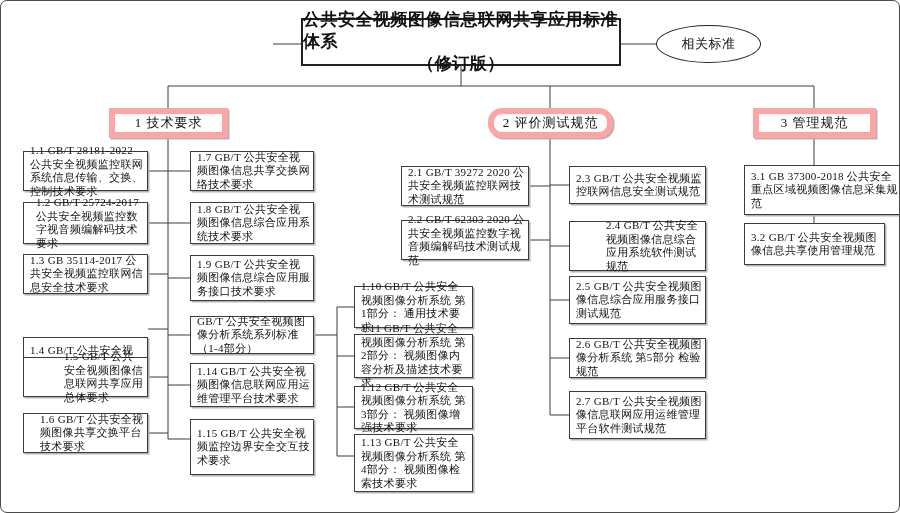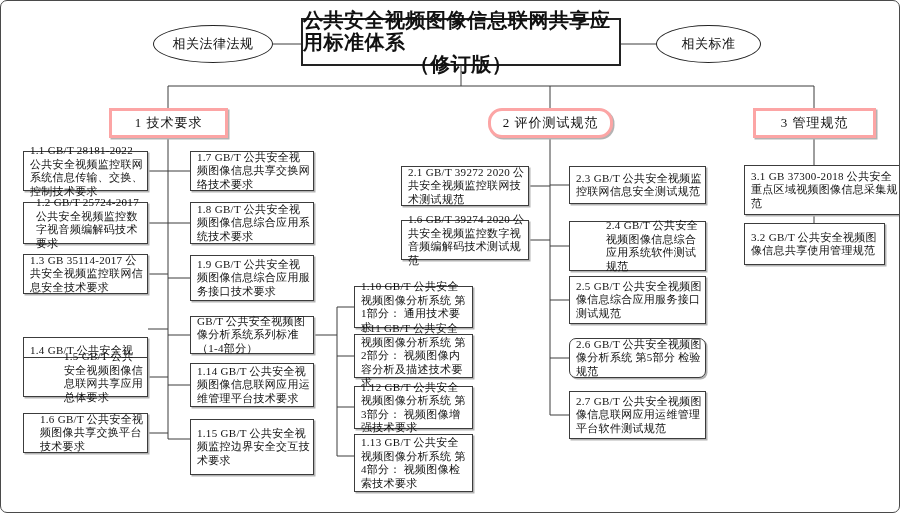--- a/index.html
+++ b/index.html
@@ -9,35 +9,35 @@
     font-family:"Liberation Serif","DejaVu Serif",serif; color:#111;
   }
   .wires{position:absolute; left:0; top:0; width:900px; height:513px;}
   .node{
     position:absolute; background:#fff; border:1px solid #3c3c3c;
     box-shadow:1.5px 1.5px 0 #b3b3b3; box-sizing:border-box;
     font-size:11px; line-height:13.5px; letter-spacing:0.3px;
     padding:2px 3px 2px 6px; display:flex; align-items:center; text-align:left;
   }
   .hub{
-    position:absolute; background:#fff; border:3px solid #fca5a5;
+    position:absolute; background:#fff; border:6px solid #fca5a5;
     box-shadow:1.5px 1.5px 0 #b3b3b3; box-sizing:border-box;
     font-size:13px; display:flex; align-items:center; justify-content:center;
     letter-spacing:1px;
   }
   .ellipse{
     position:absolute; background:#fff; border:1px solid #222; border-radius:50%;
     box-sizing:border-box; font-size:13px; display:flex; align-items:center;
     justify-content:center; letter-spacing:0.5px;
   }
   .title-box{
     position:absolute; left:300px; top:17px; width:320px; height:48px;
     background:#fff; border:2px solid #222; box-sizing:border-box;
     display:flex; flex-direction:column; align-items:center; justify-content:center;
-    font-size:20px; line-height:22px; font-weight:bold; letter-spacing:0.5px;
+    font-size:17px; line-height:22px; font-weight:bold; letter-spacing:0.5px;
   }
 </style>
 </head>
 <body>
 
 <div class="canvas">
 
   <svg class="wires" viewBox="0 0 900 513">
     <g fill="none" stroke="#3c3c3c" stroke-width="1">
 
@@ -50,21 +50,20 @@
       <path d="M313 334 H336 M336 306 V455 M336 306 H353 M336 355 H353 M336 406 H353 M336 455 H353"></path>
 
       <path d="M549 137 V414"></path>
       <path d="M528 185 H549 M528 239 H549"></path>
       <path d="M549 184 H568 M549 245 H568 M549 299 H568 M549 357 H568 M549 414 H568"></path>
 
       <path d="M813 137 V164 M813 214 V222"></path>
     </g>
   </svg>
 
-  <div class="ellipse" style="left:152px;top:24px;width:120px;height:38px;">相关法律法规</div>
 
   <div class="title-box">
     <div>公共安全视频图像信息联网共享应用标准体系</div>
     <div>（修订版）</div>
   </div>
 
   <div class="ellipse" style="left:655px;top:24px;width:105px;height:38px;">相关标准</div>
 
   <div class="hub" style="left:108px;top:107px;width:119px;height:30px;">1 技术要求</div>
   <div class="hub" style="left:487px;top:107px;width:125px;height:30px;border-radius:14px;">2 评价测试规范</div>
@@ -83,24 +82,24 @@
   <div class="node" style="left:189px;top:315px;width:124px;height:38px;">GB/T 公共安全视频图像分析系统系列标准（1-4部分）</div>
   <div class="node" style="left:189px;top:362px;width:124px;height:44px;">1.14 GB/T 公共安全视频图像信息联网应用运维管理平台技术要求</div>
   <div class="node" style="left:189px;top:418px;width:124px;height:56px;">1.15 GB/T 公共安全视频监控边界安全交互技术要求</div>
 
   <div class="node" style="left:353px;top:285px;width:119px;height:42px;">1.10 GB/T 公共安全视频图像分析系统 第1部分： 通用技术要求</div>
   <div class="node" style="left:353px;top:333px;width:119px;height:44px;">1.11 GB/T 公共安全视频图像分析系统 第2部分： 视频图像内容分析及描述技术要求</div>
   <div class="node" style="left:353px;top:385px;width:119px;height:43px;">1.12 GB/T 公共安全视频图像分析系统 第3部分： 视频图像增强技术要求</div>
   <div class="node" style="left:353px;top:433px;width:119px;height:58px;">1.13 GB/T 公共安全视频图像分析系统 第4部分： 视频图像检索技术要求</div>
 
   <div class="node" style="left:400px;top:165px;width:128px;height:40px;">2.1 GB/T 39272 2020 公共安全视频监控联网技术测试规范</div>
-  <div class="node" style="left:400px;top:219px;width:128px;height:40px;">1.6 GB/T 39274 2020 公共安全视频监控数字视音频编解码技术测试规范</div>
+  <div class="node" style="left:400px;top:219px;width:128px;height:40px;">2.2 GB/T 62303 2020 公共安全视频监控数字视音频编解码技术测试规范</div>
 
   <div class="node" style="left:568px;top:165px;width:137px;height:38px;">2.3 GB/T 公共安全视频监控联网信息安全测试规范</div>
   <div class="node" style="left:568px;top:220px;width:137px;height:50px;padding-left:36px;">2.4 GB/T 公共安全视频图像信息综合应用系统软件测试规范</div>
   <div class="node" style="left:568px;top:275px;width:137px;height:48px;">2.5 GB/T 公共安全视频图像信息综合应用服务接口测试规范</div>
-  <div class="node" style="left:568px;top:337px;width:137px;height:40px;border-radius:7px;">2.6 GB/T 公共安全视频图像分析系统 第5部分 检验规范</div>
+  <div class="node" style="left:568px;top:337px;width:137px;height:40px;">2.6 GB/T 公共安全视频图像分析系统 第5部分 检验规范</div>
   <div class="node" style="left:568px;top:390px;width:137px;height:48px;">2.7 GB/T 公共安全视频图像信息联网应用运维管理平台软件测试规范</div>
 
   <div class="node" style="left:743px;top:164px;width:160px;height:50px;">3.1 GB 37300-2018 公共安全重点区域视频图像信息采集规范</div>
   <div class="node" style="left:743px;top:222px;width:141px;height:42px;">3.2 GB/T 公共安全视频图像信息共享使用管理规范</div>
 
 </div>
 
 </body></html>

